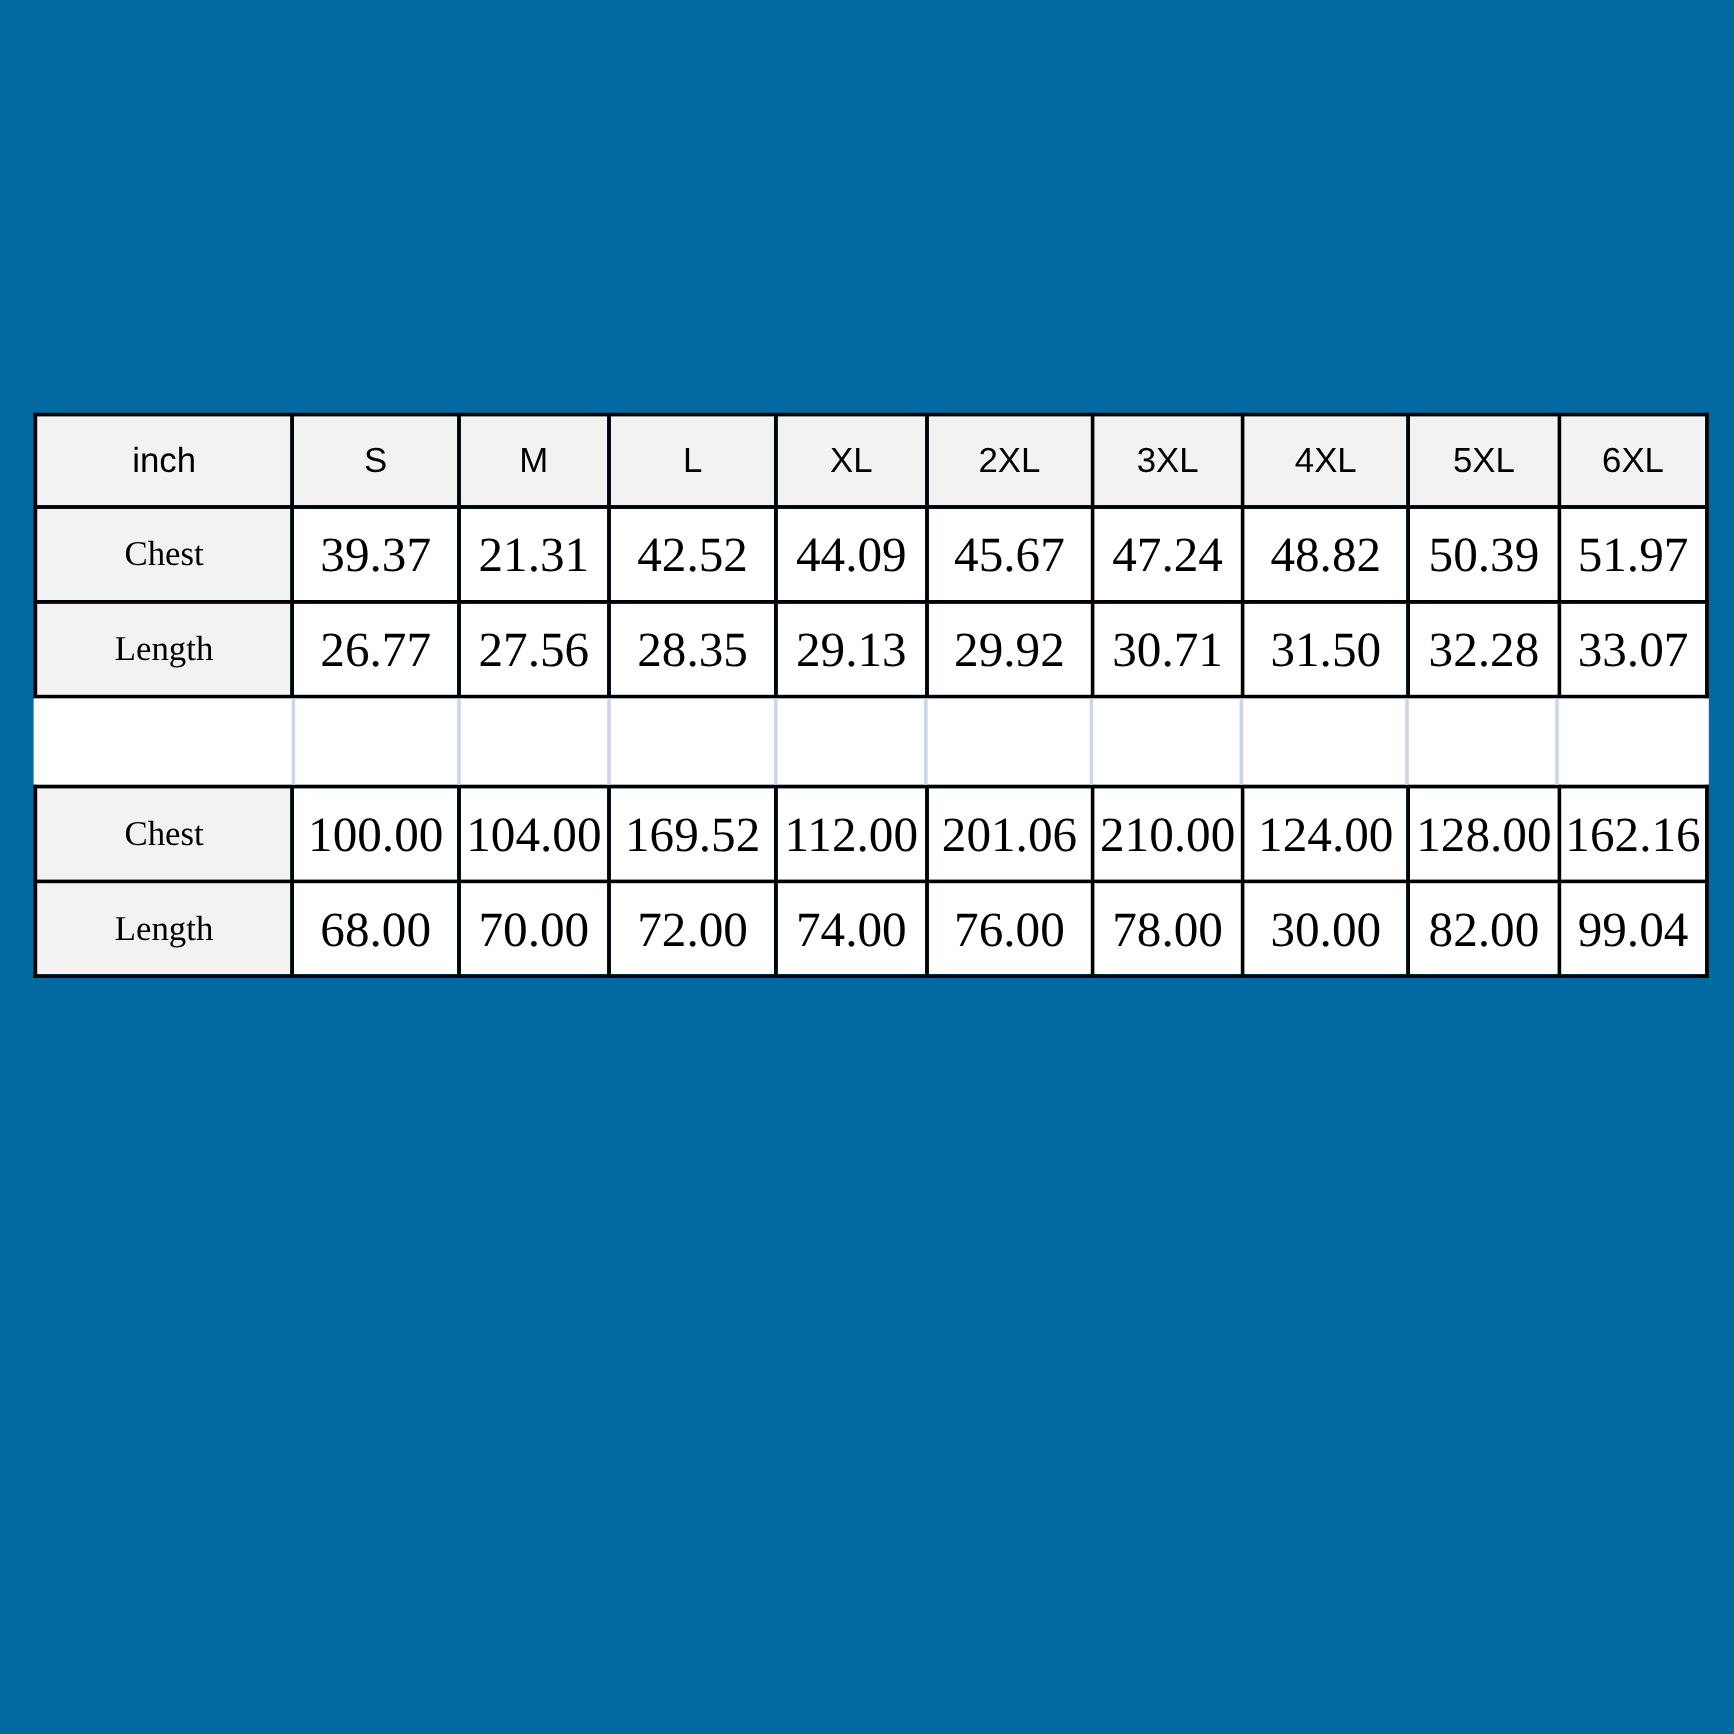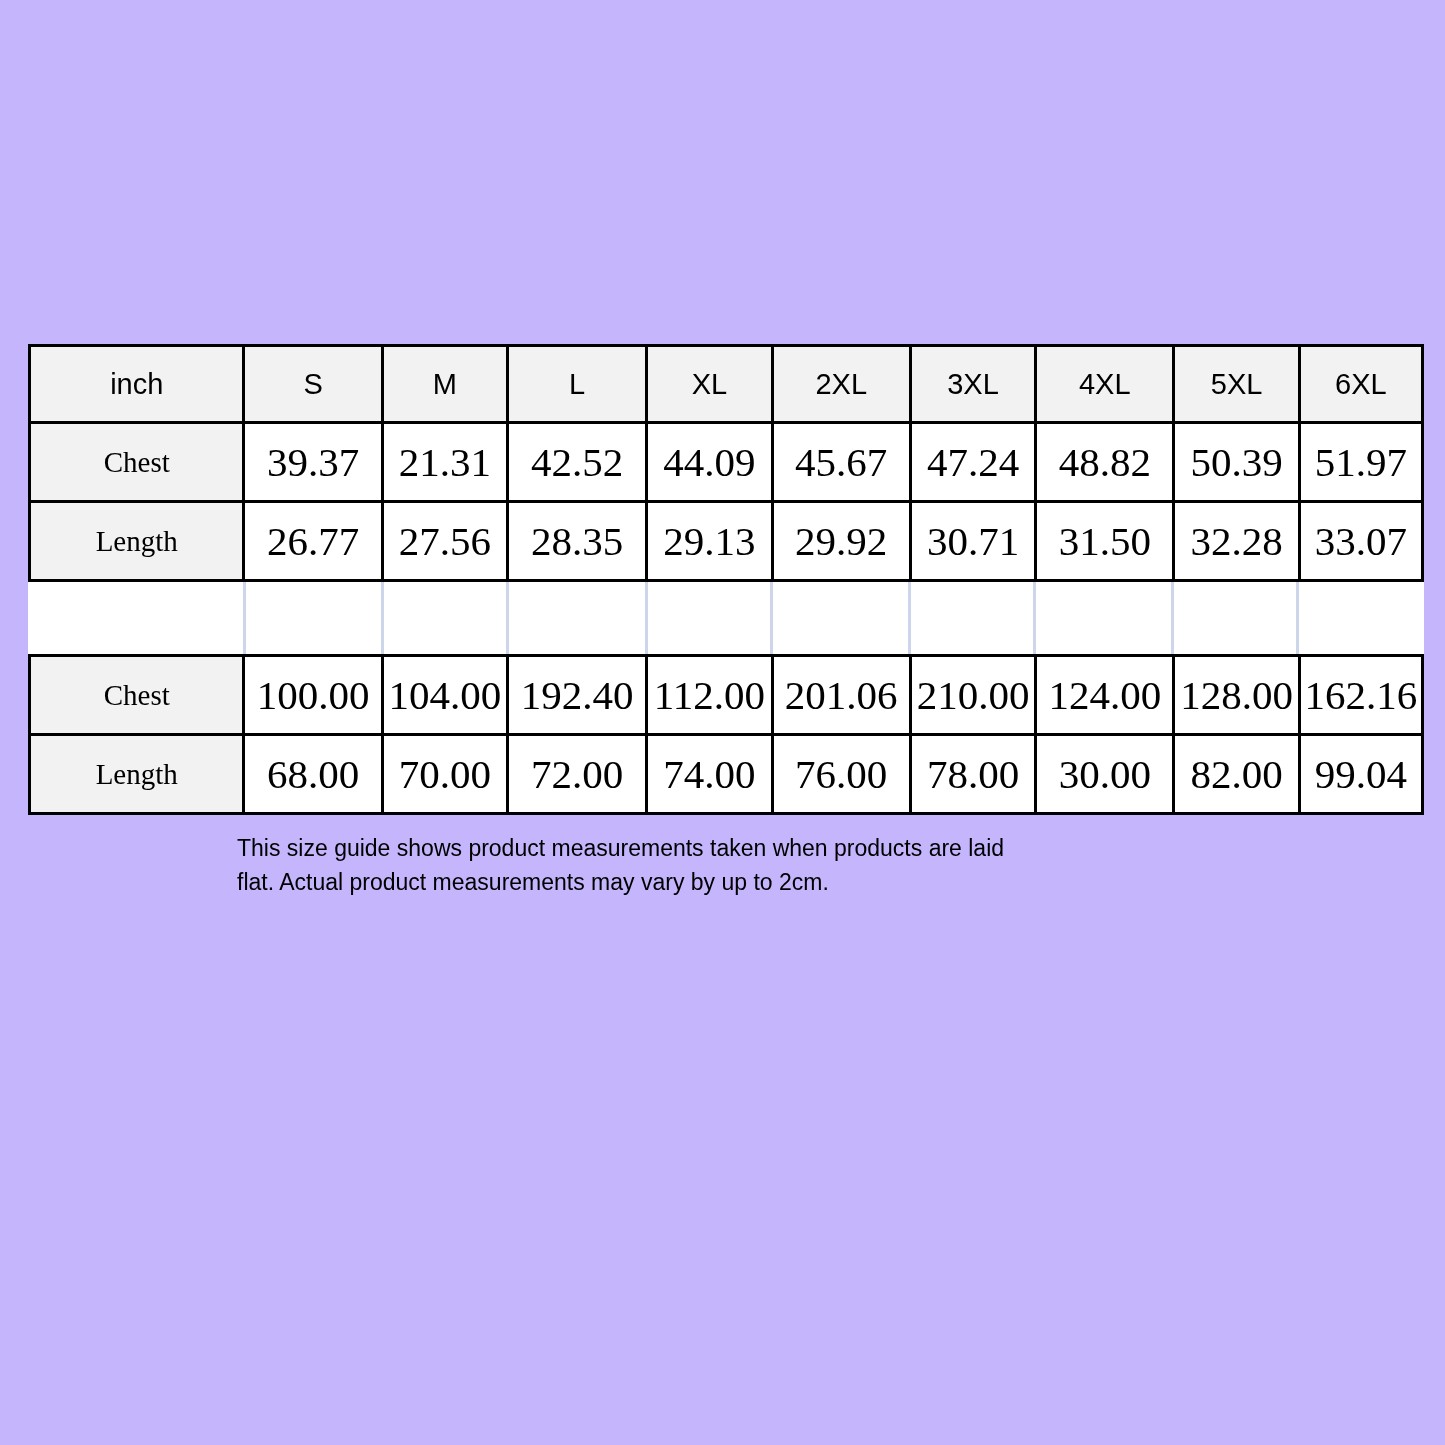--- a/index.html
+++ b/index.html
@@ -6,21 +6,21 @@
     margin: 0;
     padding: 0;
     background: #ffffff;
     font-family: "Liberation Sans", sans-serif;
     color: #000;
   }
   .canvas {
     position: relative;
     width: 1445px;
     height: 1445px;
-    background: #c4b5fd;
+    background: #0369a1;
     overflow: hidden;
   }
   .guide {
     position: absolute;
     left: 28px;
     top: 344px;
     width: 1396px;
   }
   table.size {
     border-collapse: collapse;
@@ -176,21 +176,21 @@
           <col class="c6">
           <col class="c7">
           <col class="c8">
           <col class="c9">
       </colgroup>
       <tbody>
         <tr class="datarow">
           <td class="rowlabel">Chest</td>
           <td>100.00</td>
           <td>104.00</td>
-          <td>192.40</td>
+          <td>169.52</td>
           <td>112.00</td>
           <td>201.06</td>
           <td>210.00</td>
           <td>124.00</td>
           <td>128.00</td>
           <td>162.16</td>
         </tr>
         <tr class="datarow">
           <td class="rowlabel">Length</td>
           <td>68.00</td>
@@ -199,15 +199,14 @@
           <td>74.00</td>
           <td>76.00</td>
           <td>78.00</td>
           <td>30.00</td>
           <td>82.00</td>
           <td>99.04</td>
         </tr>
       </tbody>
     </table>
 
-    <p class="note">This size guide shows product measurements taken when products are laid flat. Actual product measurements may vary by up to 2cm.</p>
   </div>
 </div>
 
 </body></html>

